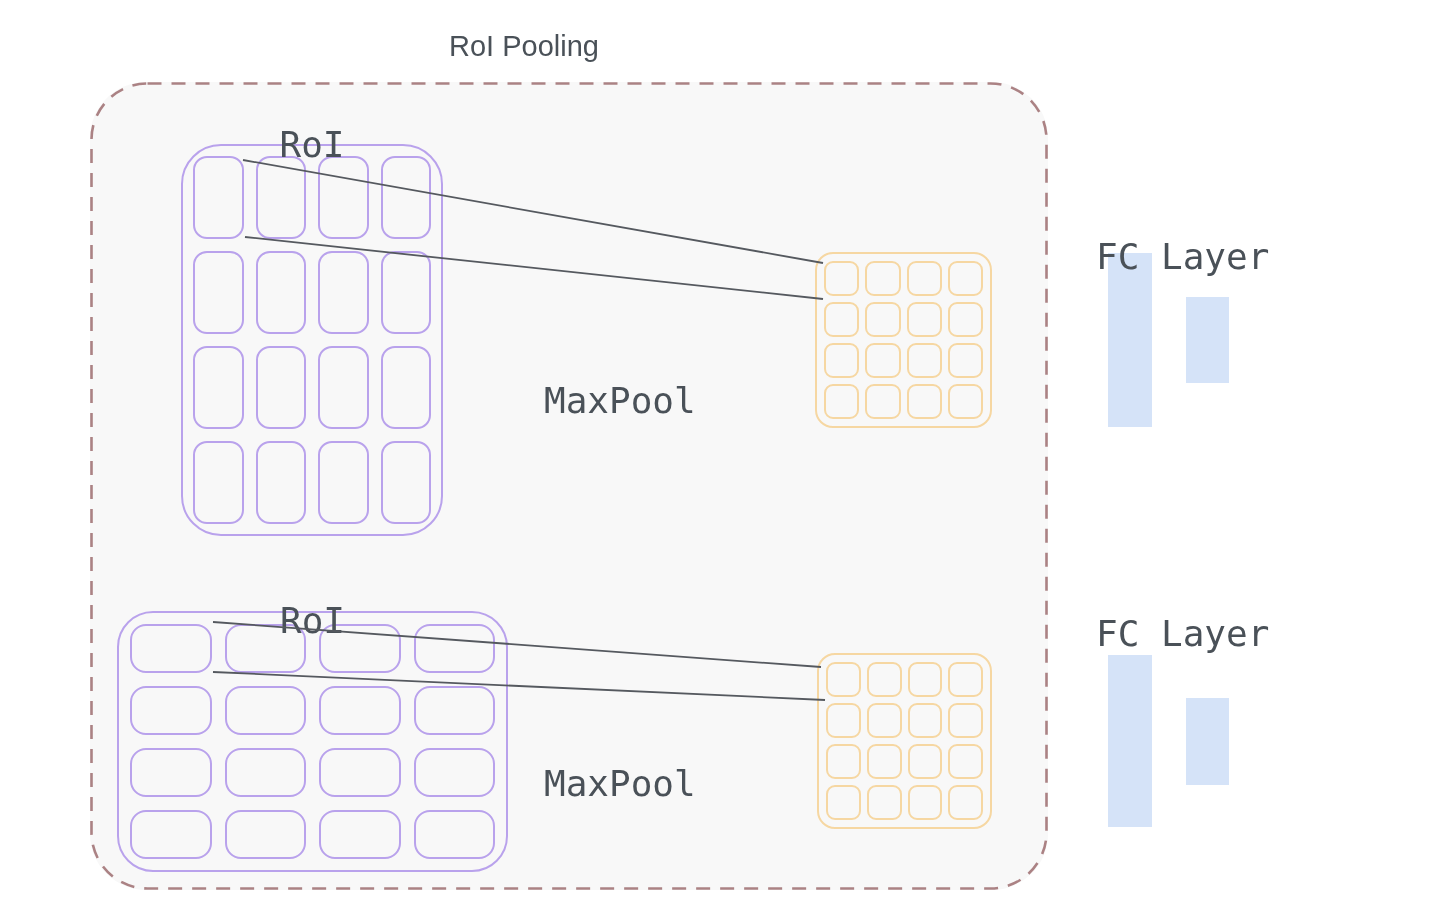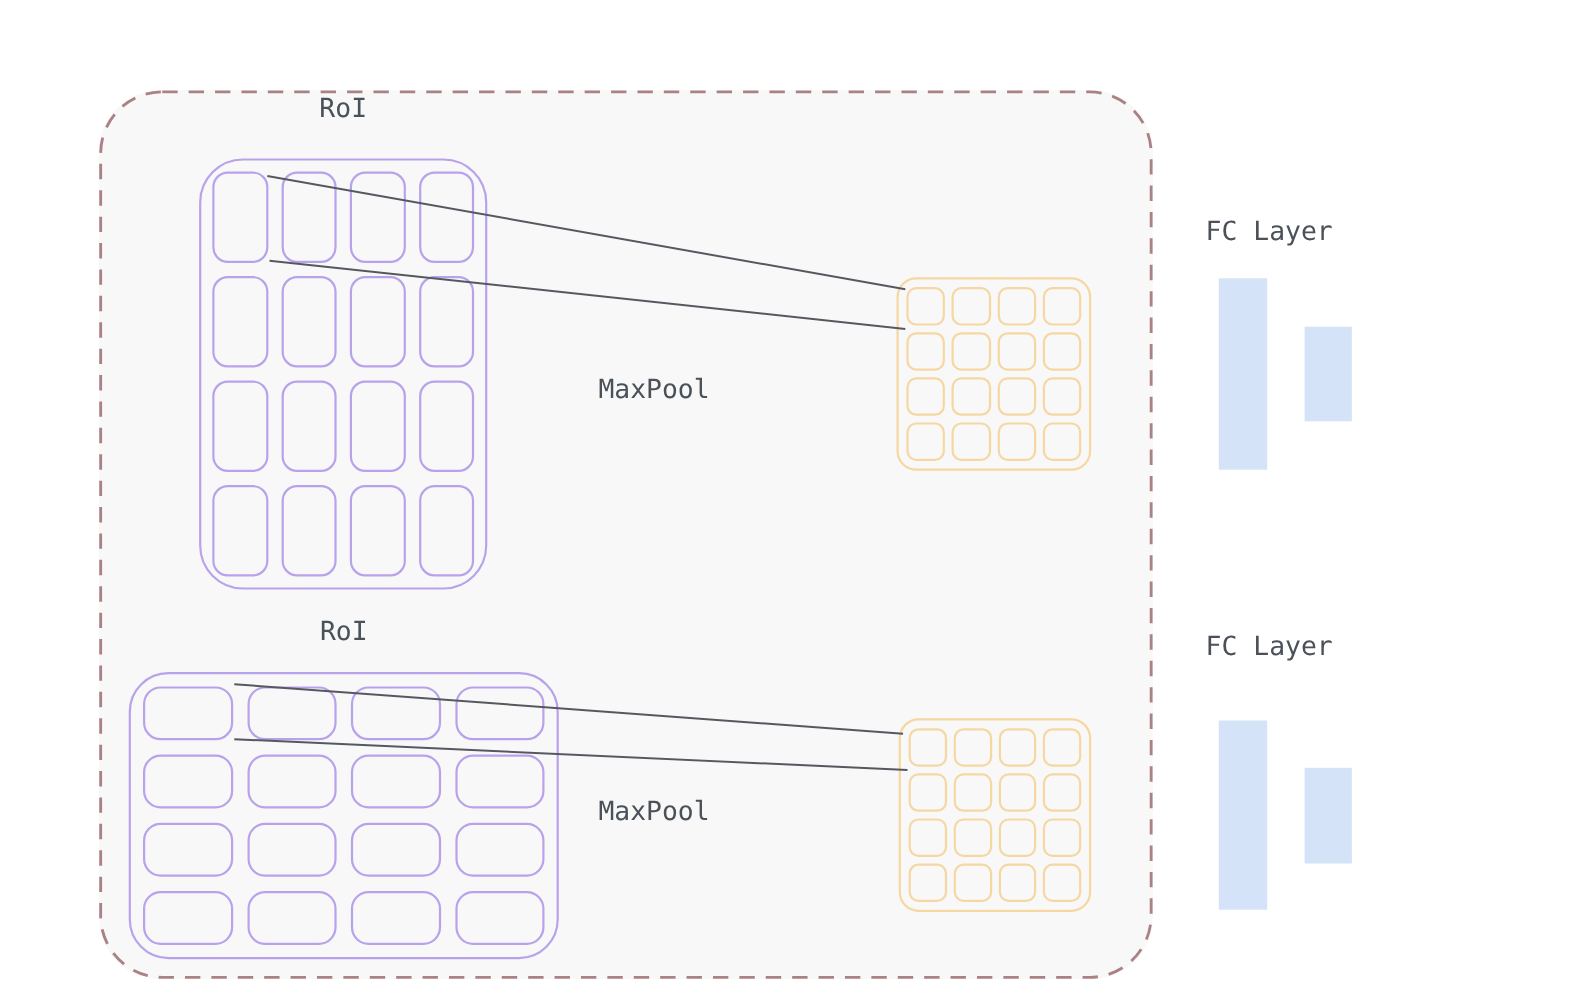--- a/index.html
+++ b/index.html
@@ -29,24 +29,25 @@
   .pooling-box-bg {
     left: 90px; top: 82px;
     width: 958px; height: 808px;
     background: #f8f8f8;
     border-radius: 56px;
     z-index: 0;
   }
 
   
   .mono-label {
-    font-size: 24px;
+    font-size: 36px;
     color: #4a5158;
     white-space: nowrap;
     z-index: 2;
+    margin-top: 40px;
   }
   .roi-label-1   { left: 181px; top: 84px;  width: 262px; text-align: center; }
   .roi-label-2   { left: 117px; top: 560px; width: 391px; text-align: center; }
   .maxpool-label-1 { left: 544px; top: 340px; }
   .maxpool-label-2 { left: 544px; top: 723px; }
   .fc-label-1    { left: 1096px; top: 196px; }
   .fc-label-2    { left: 1096px; top: 573px; }
 
   
   .grid-outer {
@@ -110,20 +111,21 @@
     width: 1432px; height: 910px;
     z-index: 4;
     pointer-events: none;
   }
 </style>
 </head>
 <body>
 
 <div class="canvas">
 
+  <div class="abs diagram-title">RoI Pooling</div>
 
   <div class="abs pooling-box-bg"></div>
 
   <div class="abs mono-label roi-label-1">RoI</div>
   <div class="abs grid-outer roi-grid-1">
       <div class="grid-cell"></div>
       <div class="grid-cell"></div>
       <div class="grid-cell"></div>
       <div class="grid-cell"></div>
       <div class="grid-cell"></div>

